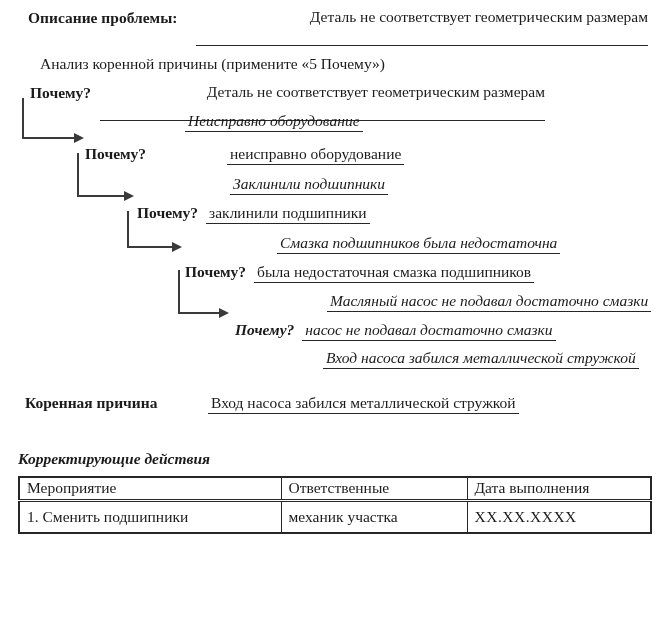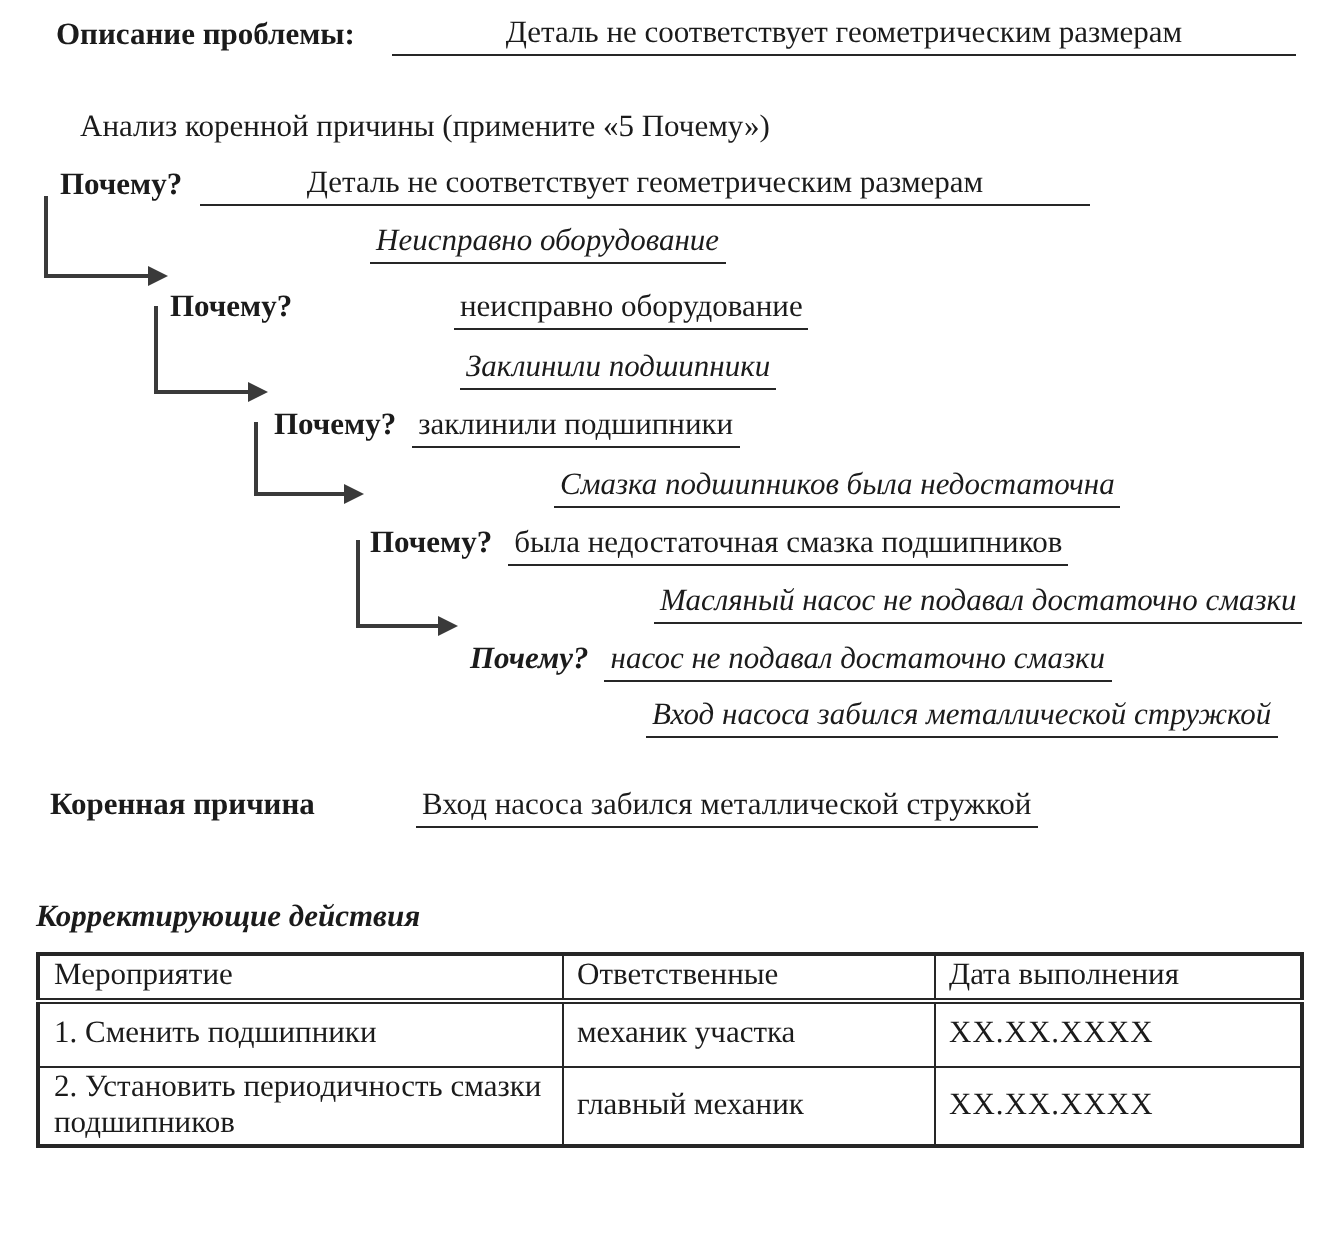--- a/index.html
+++ b/index.html
@@ -21,22 +21,22 @@
   .u {
     display: inline-block;
     border-bottom: 1.5px solid #262626;
     padding: 0 3px 1px 3px;
     margin-left: 42px;
   }
   
   .uc {
     display: inline-block;
     border-bottom: 1.5px solid #262626;
-    text-align: center;
-    padding-bottom: 1px;
+    text-align: right;
+    padding-bottom: 19px;
   }
   .why-label { font-weight: bold; }
   .why-answer { margin-left: 8px; }
   
   .elbow {
     position: absolute;
     border-left: 2px solid #3a3a3a;
     border-bottom: 2px solid #3a3a3a;
   }
   .elbow .head {
@@ -160,21 +160,16 @@
         <th>Ответственные</th>
         <th>Дата выполнения</th>
       </tr>
     </thead>
     <tbody>
       <tr style="height:33px;">
         <td>1. Сменить подшипники</td>
         <td>механик участка</td>
         <td class="cell-date">ХХ.ХХ.ХХХХ</td>
       </tr>
-      <tr style="height:40px;">
-        <td class="cell-justify">2. Установить периодичность смазки подшипников</td>
-        <td>главный механик</td>
-        <td class="cell-date">ХХ.ХХ.ХХХХ</td>
-      </tr>
     </tbody>
   </table>
 
 </div>
 
 </body></html>

